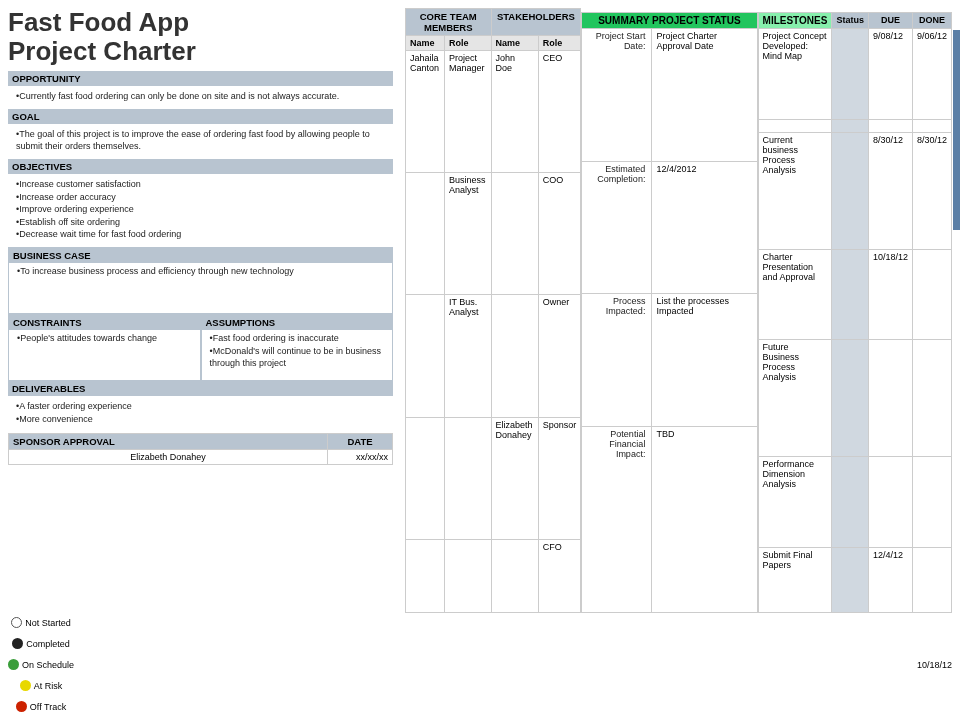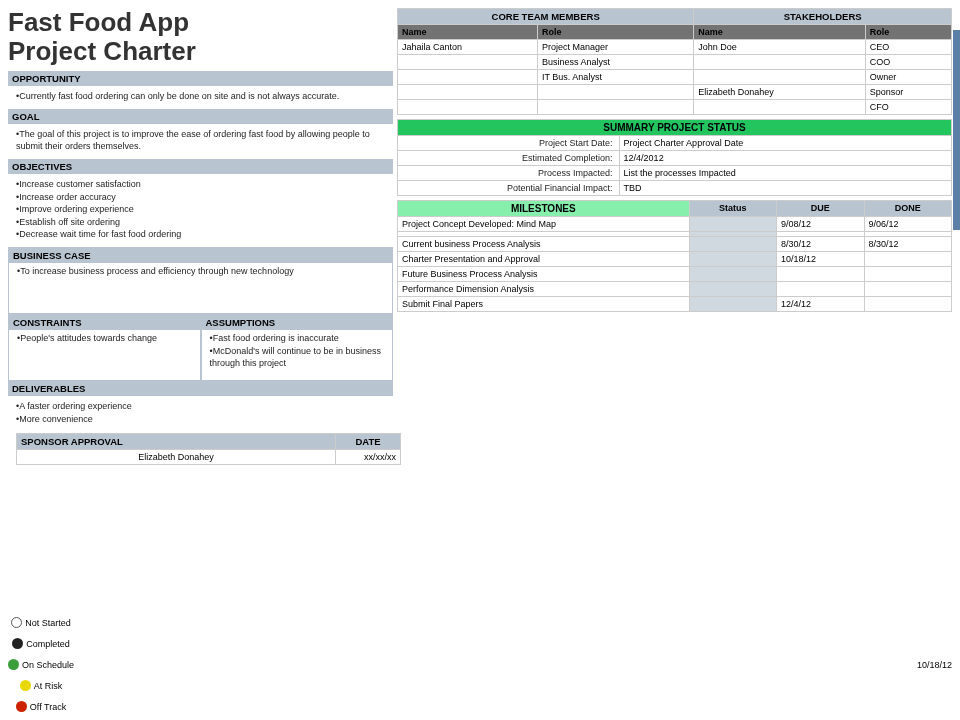--- a/index.html
+++ b/index.html
@@ -15,21 +15,21 @@
     .page {
       display: flex;
       flex-direction: column;
       width: 960px;
       height: 720px;
       padding: 8px;
     }
     .main-content {
       display: flex;
       flex: 1;
-      gap: 0;
+      gap: 8px;
     }
     
     .left-panel {
       width: 385px;
       flex-shrink: 0;
       display: flex;
       flex-direction: column;
     }
     .project-title {
       font-size: 26px;
@@ -62,42 +62,42 @@
     .two-col .col .section-header {
       margin-bottom: 0;
     }
     .two-col .col .section-body {
       min-height: 50px;
     }
     
     .right-panel {
       flex: 1;
       display: flex;
-      flex-direction: column;
+      flex-direction: row;
     }
     table {
       width: 100%;
       border-collapse: collapse;
       font-size: 9px;
     }
     th, td {
       border: 1px solid #ccc;
       padding: 2px 4px;
       vertical-align: top;
     }
     .table-header {
       background: #b8c4d0;
       font-weight: bold;
       text-align: center;
       font-size: 9.5px;
     }
     .col-header {
       font-weight: bold;
       font-size: 9px;
-      background: #737373;
+      background: #e5e5e5;
     }
     .summary-header {
       background: #22c55e;
       font-weight: bold;
       text-align: center;
       font-size: 10px;
     }
     .summary-label {
       text-align: right;
       color: #222;
@@ -199,21 +199,21 @@
 •McDonald's will continue to be in business through this project</div>
         </div>
       </div>
 
       <div>
         <div class="section-header">DELIVERABLES</div>
         <div class="section-body" style="white-space:pre-line;">•A faster ordering experience
 •More convenience</div>
       </div>
 
-      <table style="margin-top:2px;margin-left:8px;">
+      <table style="margin-top:2px;">
         <tbody>
             <tr>
           <th class="table-header" style="text-align:left; padding-left:4px;">SPONSOR APPROVAL</th>
           <th class="table-header" style="width:60px;">DATE</th>
         </tr>
         <tr>
           <td style="text-align:center;">Elizabeth Donahey</td>
           <td style="text-align:center;padding-left:28px;">xx/xx/xx</td>
         </tr>
       </tbody>

